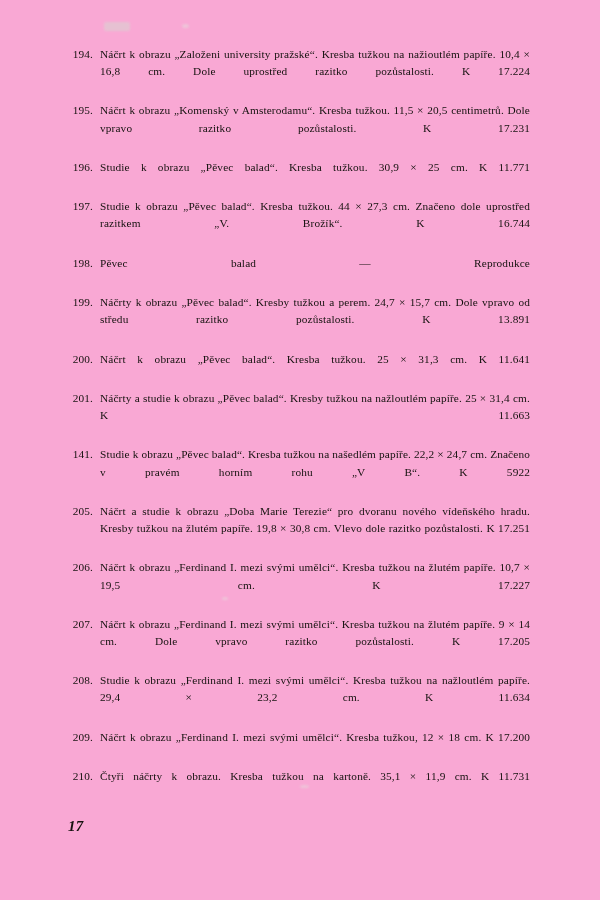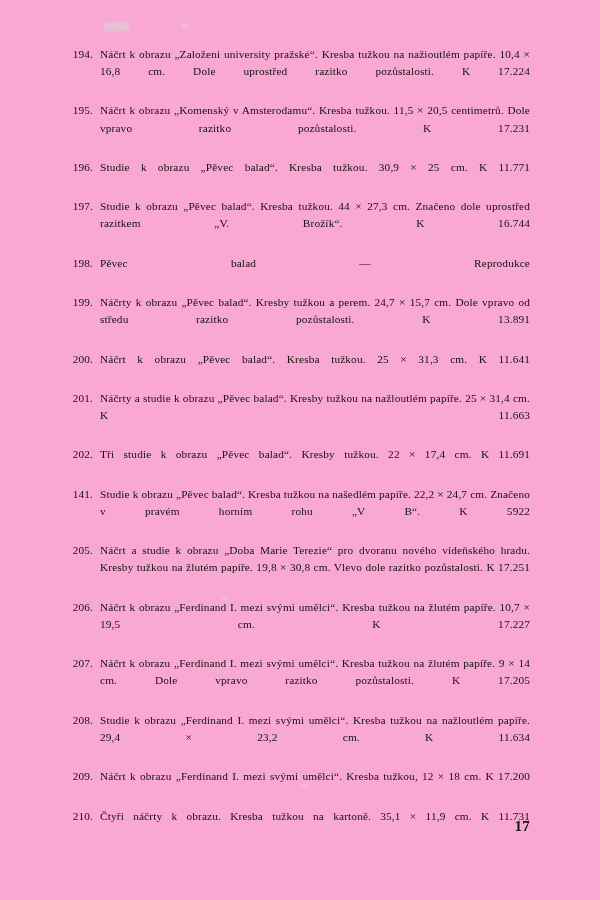--- a/index.html
+++ b/index.html
@@ -76,24 +76,24 @@
     content: "";
     display: inline-block;
     width: 100%;
   }
 
   .page-number {
     position: absolute;
     left: 0;
     top: 772px;
     width: 462px;
-    text-align: right;
     font-size: 15px;
     font-weight: bold;
     letter-spacing: 0.02em;
+    font-style: italic;
   }
 </style>
 </head>
 <body style="background: rgb(253, 253, 252); color: rgb(21, 18, 15);">
 
 <div class="page">
 
   <div class="scan-smudge"></div>
   <div class="scan-fleck" style="left:182px; top:24px; width:7px; height:4px;"></div>
   <div class="scan-fleck" style="left:351px; top:306px; width:5px; height:3px;"></div>
@@ -128,24 +128,20 @@
       </div>
       <div class="entry">
         <span class="entry-number">200.</span>
         <span class="entry-text">Náčrt k obrazu „Pěvec balad“. Kresba tužkou. 25 × 31,3 cm. K 11.641</span>
       </div>
       <div class="entry">
         <span class="entry-number">201.</span>
         <span class="entry-text">Náčrty a studie k obrazu „Pěvec balad“. Kresby tužkou na nažloutlém papíře. 25 × 31,4 cm. K 11.663</span>
       </div>
       <div class="entry">
-        <span class="entry-number">202.</span>
-        <span class="entry-text">Tři studie k obrazu „Pěvec balad“. Kresby tužkou. 22 × 17,4 cm. K 11.691</span>
-      </div>
-      <div class="entry">
         <span class="entry-number">141.</span>
         <span class="entry-text">Studie k obrazu „Pěvec balad“. Kresba tužkou na našedlém papíře. 22,2 × 24,7 cm. Značeno v pravém horním rohu „V B“. K 5922</span>
       </div>
       <div class="entry">
         <span class="entry-number">205.</span>
         <span class="entry-text">Náčrt a studie k obrazu „Doba Marie Terezie“ pro dvoranu nového vídeňského hradu. Kresby tužkou na žlutém papíře. 19,8 × 30,8 cm. Vlevo dole razitko pozůstalosti. K 17.251</span>
       </div>
       <div class="entry">
         <span class="entry-number">206.</span>
         <span class="entry-text">Náčrt k obrazu „Ferdinand I. mezi svými umělci“. Kresba tužkou na žlutém papíře. 10,7 × 19,5 cm. K 17.227</span>

